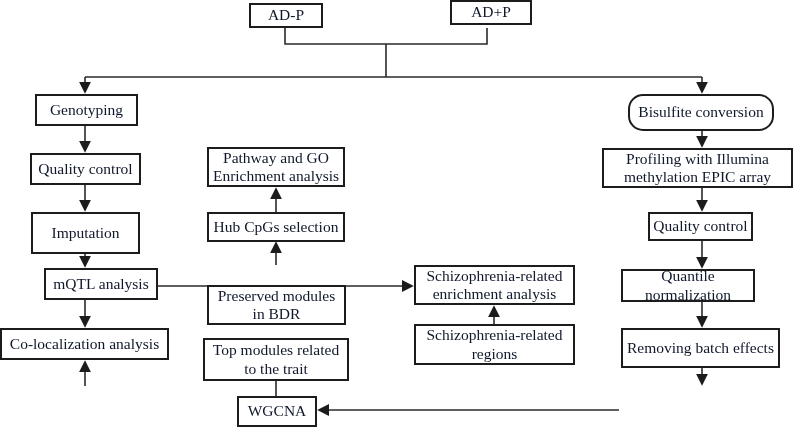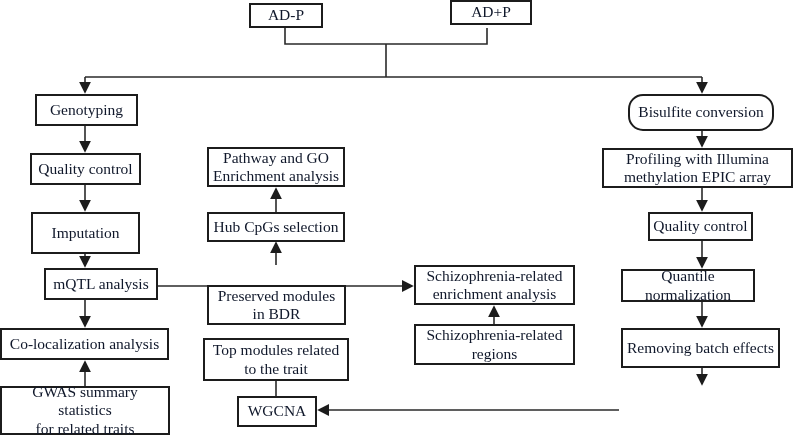--- a/index.html
+++ b/index.html
@@ -94,24 +94,20 @@
   </div>
   <div class="node" style="left:31px; top:212px; width:109px; height:42px;">
     <span class="label">Imputation</span>
   </div>
   <div class="node" style="left:44px; top:268px; width:114px; height:32px;">
     <span class="label">mQTL analysis</span>
   </div>
   <div class="node" style="left:0px; top:328px; width:169px; height:32px;">
     <span class="label">Co-localization analysis</span>
   </div>
-  <div class="node" style="left:0px; top:386px; width:170px; height:49px;">
-    <span class="label">GWAS summary statistics
-for related traits</span>
-  </div>
 
   <div class="node" style="left:207px; top:147px; width:138px; height:40px;">
     <span class="label">Pathway and GO
 Enrichment analysis</span>
   </div>
   <div class="node" style="left:207px; top:212px; width:138px; height:30px;">
     <span class="label">Hub CpGs selection</span>
   </div>
   <div class="node" style="left:207px; top:265px; width:139px; height:40px;margin-top:20px;">
     <span class="label">Preserved modules

